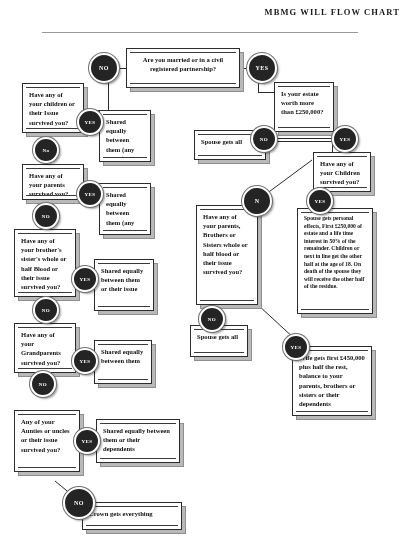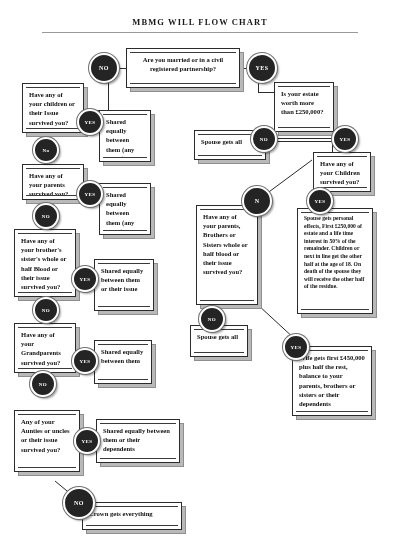--- a/index.html
+++ b/index.html
@@ -5,21 +5,21 @@
   html,body{margin:0;padding:0;}
   body{
     width:400px;height:558px;background:#ffffff;overflow:hidden;
     font-family:"Liberation Serif",serif;color:#111;
     position:relative;
   }
   #chart{position:absolute;left:0;top:0;width:400px;height:558px;}
 
   
   .title{
-    position:absolute;left:0;top:17px;width:400px;text-align:center;
+    position:absolute;left:0;top:7px;width:400px;text-align:right;
     font-family:"Liberation Serif",serif;
     font-size:8.5px;font-weight:bold;letter-spacing:1.1px;
     color:#1a1a1a;
   }
   .title-rule{
     position:absolute;left:42px;top:32px;width:316px;height:1px;
     background:#9a9a9a;
   }
 
   

